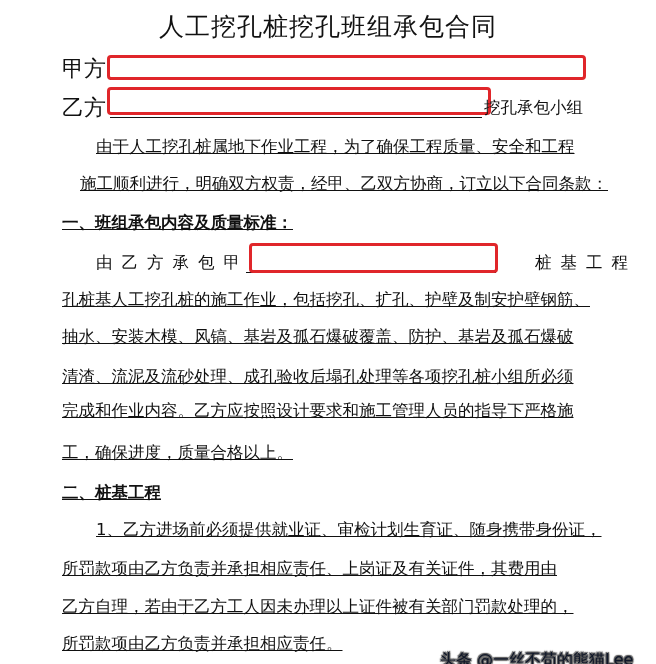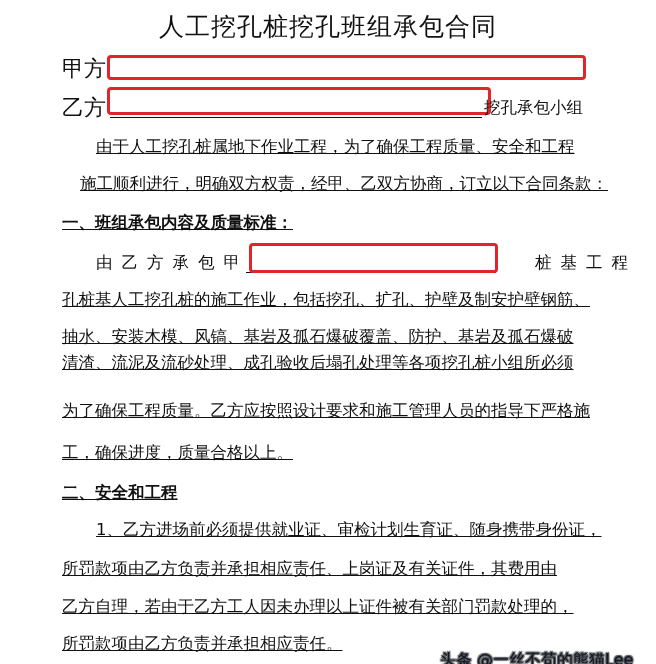--- a/index.html
+++ b/index.html
@@ -59,24 +59,24 @@
 
   <div class="line left bold" style="top:212px;">一、班组承包内容及质量标准：</div>
 
   <div class="suffix spaced" style="left:96px; top:252px;">由乙方承包甲方</div>
   <div class="underline" style="left:246px; top:272px; width:250px;"></div>
   <div class="redbox" style="left:249px; top:243px; width:249px; height:30px;"></div>
   <div class="suffix spaced" style="left:511px; top:252px;margin-left:24px;">桩基工程</div>
 
   <div class="line" style="top:289px;">孔桩基人工挖孔桩的施工作业，包括挖孔、扩孔、护壁及制安护壁钢筋、</div>
   <div class="line" style="top:326px;">抽水、安装木模、风镐、基岩及孤石爆破覆盖、防护、基岩及孤石爆破</div>
-  <div class="line" style="top:352px;">清渣、流泥及流砂处理、成孔验收后塌孔处理等各项挖孔桩小组所必须</div>
-  <div class="line" style="top:400px;">为了确保工程质量。乙方应按照设计要求和施工管理人员的指导下严格施</div>
+  <div class="line" style="top:366px;">清渣、流泥及流砂处理、成孔验收后塌孔处理等各项挖孔桩小组所必须</div>
+  <div class="line" style="top:400px;">完成和作业内容。乙方应按照设计要求和施工管理人员的指导下严格施</div>
   <div class="line left" style="top:442px;">工，确保进度，质量合格以上。</div>
 
-  <div class="line left bold" style="top:482px;">二、安全和工程</div>
+  <div class="line left bold" style="top:482px;">二、桩基工程</div>
   <div class="line indent" style="top:519px;">1、乙方进场前必须提供就业证、审检计划生育证、随身携带身份证，</div>
   <div class="line" style="top:558px;">所罚款项由乙方负责并承担相应责任、上岗证及有关证件，其费用由</div>
   <div class="line" style="top:596px;">乙方自理，若由于乙方工人因未办理以上证件被有关部门罚款处理的，</div>
   <div class="line left" style="top:633px;">所罚款项由乙方负责并承担相应责任。</div>
 
   <div class="watermark">头条 @一丝不苟的熊猫Lee</div>
 </div>
 
 </body></html>

